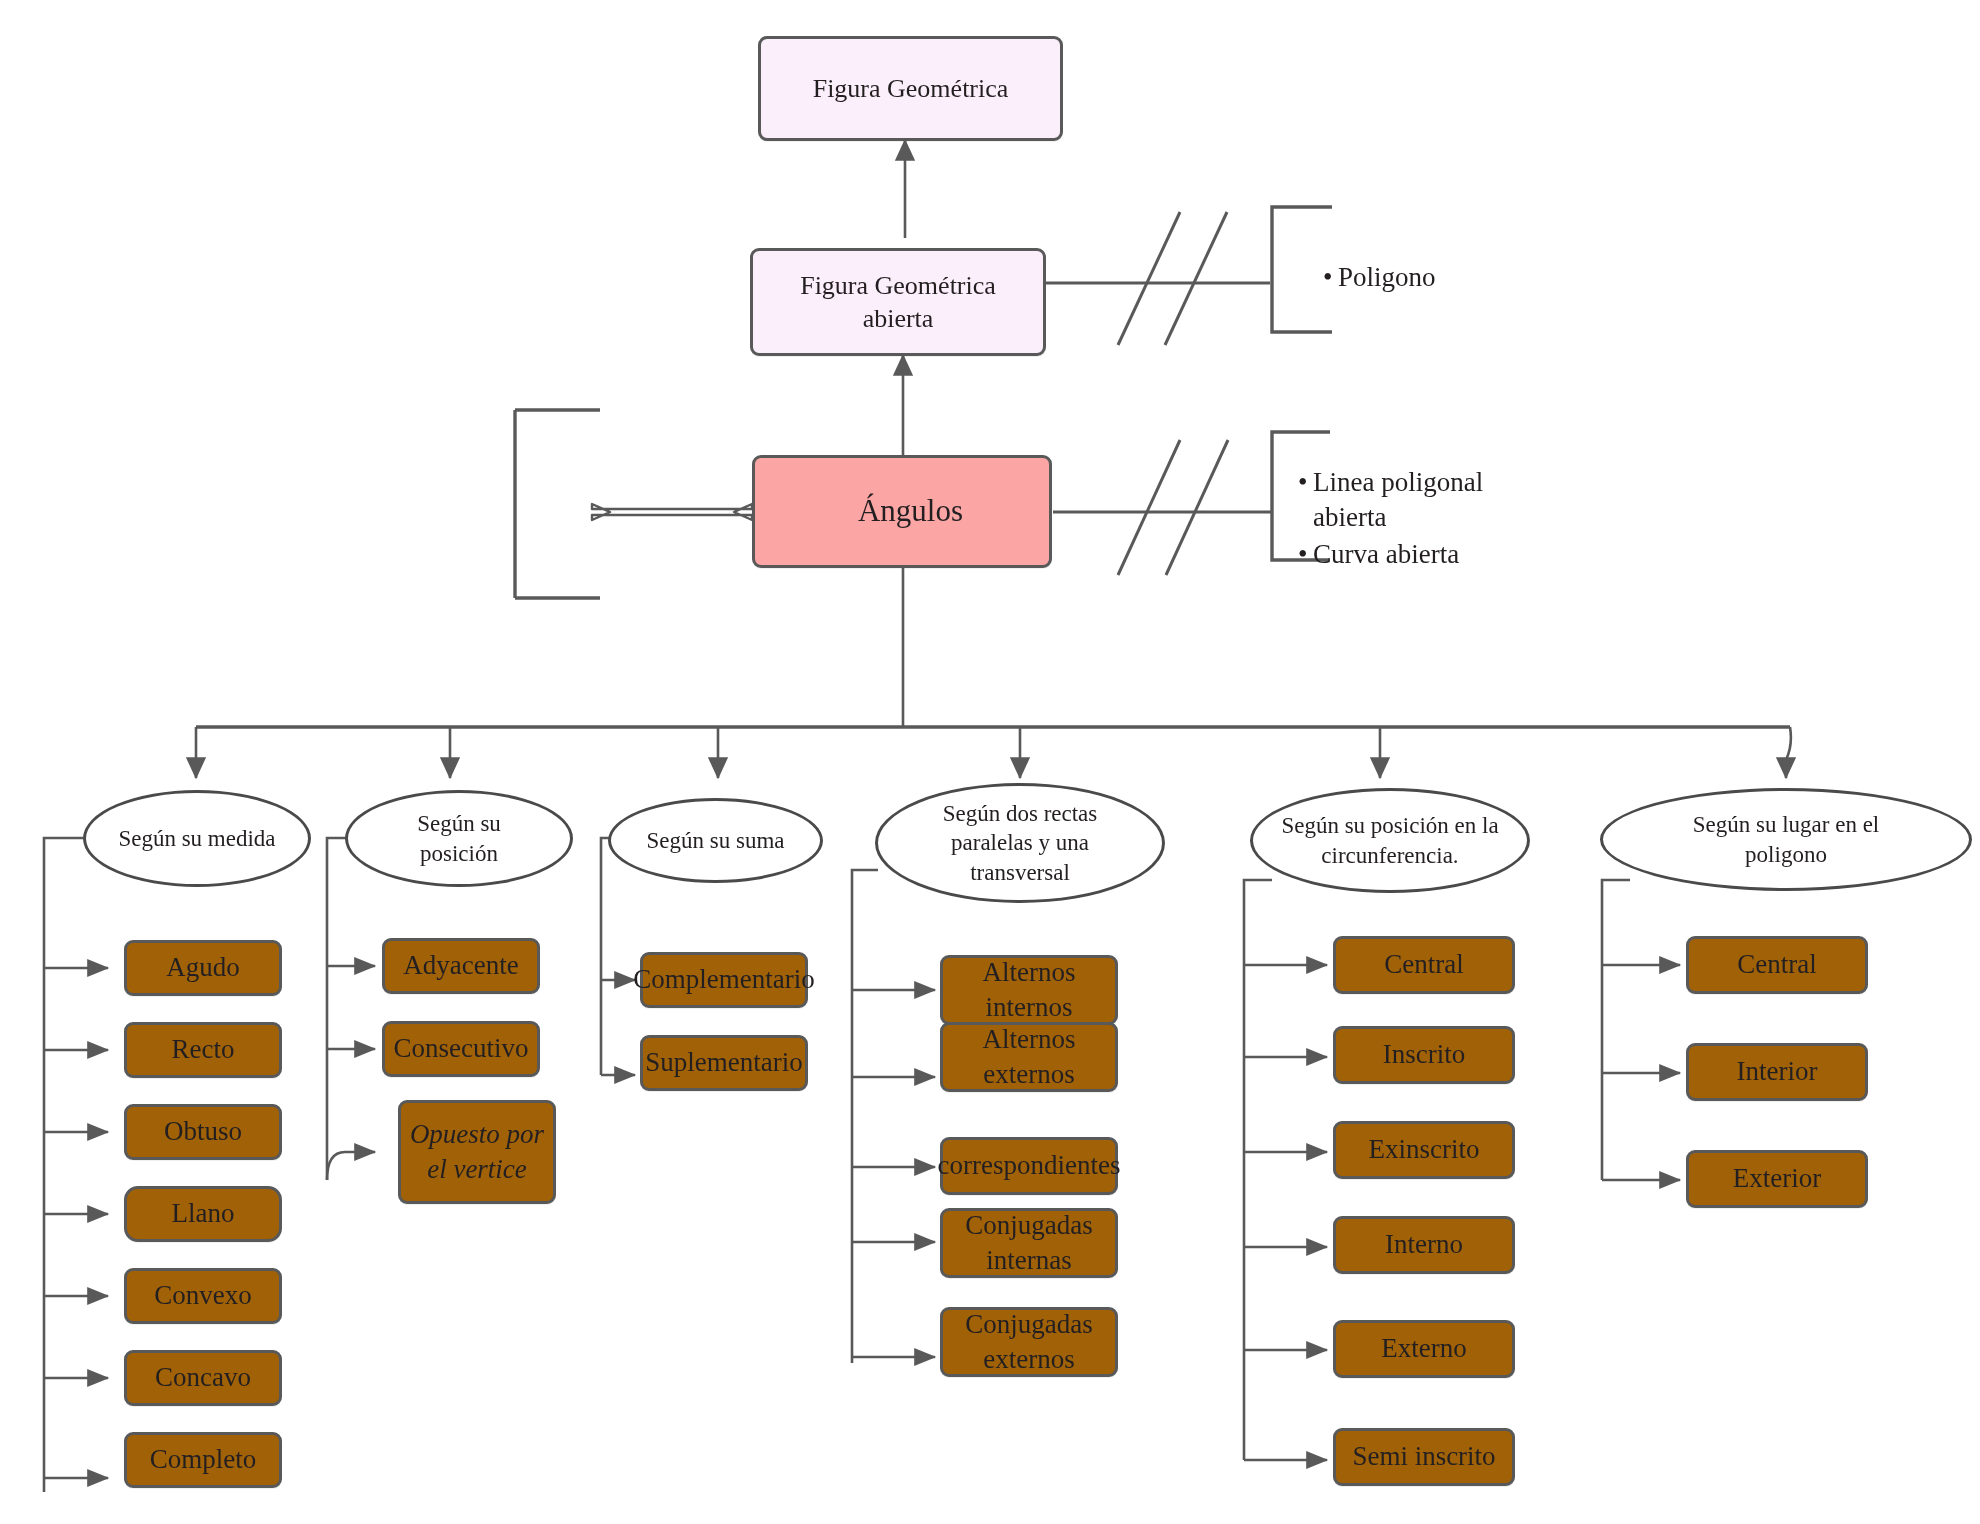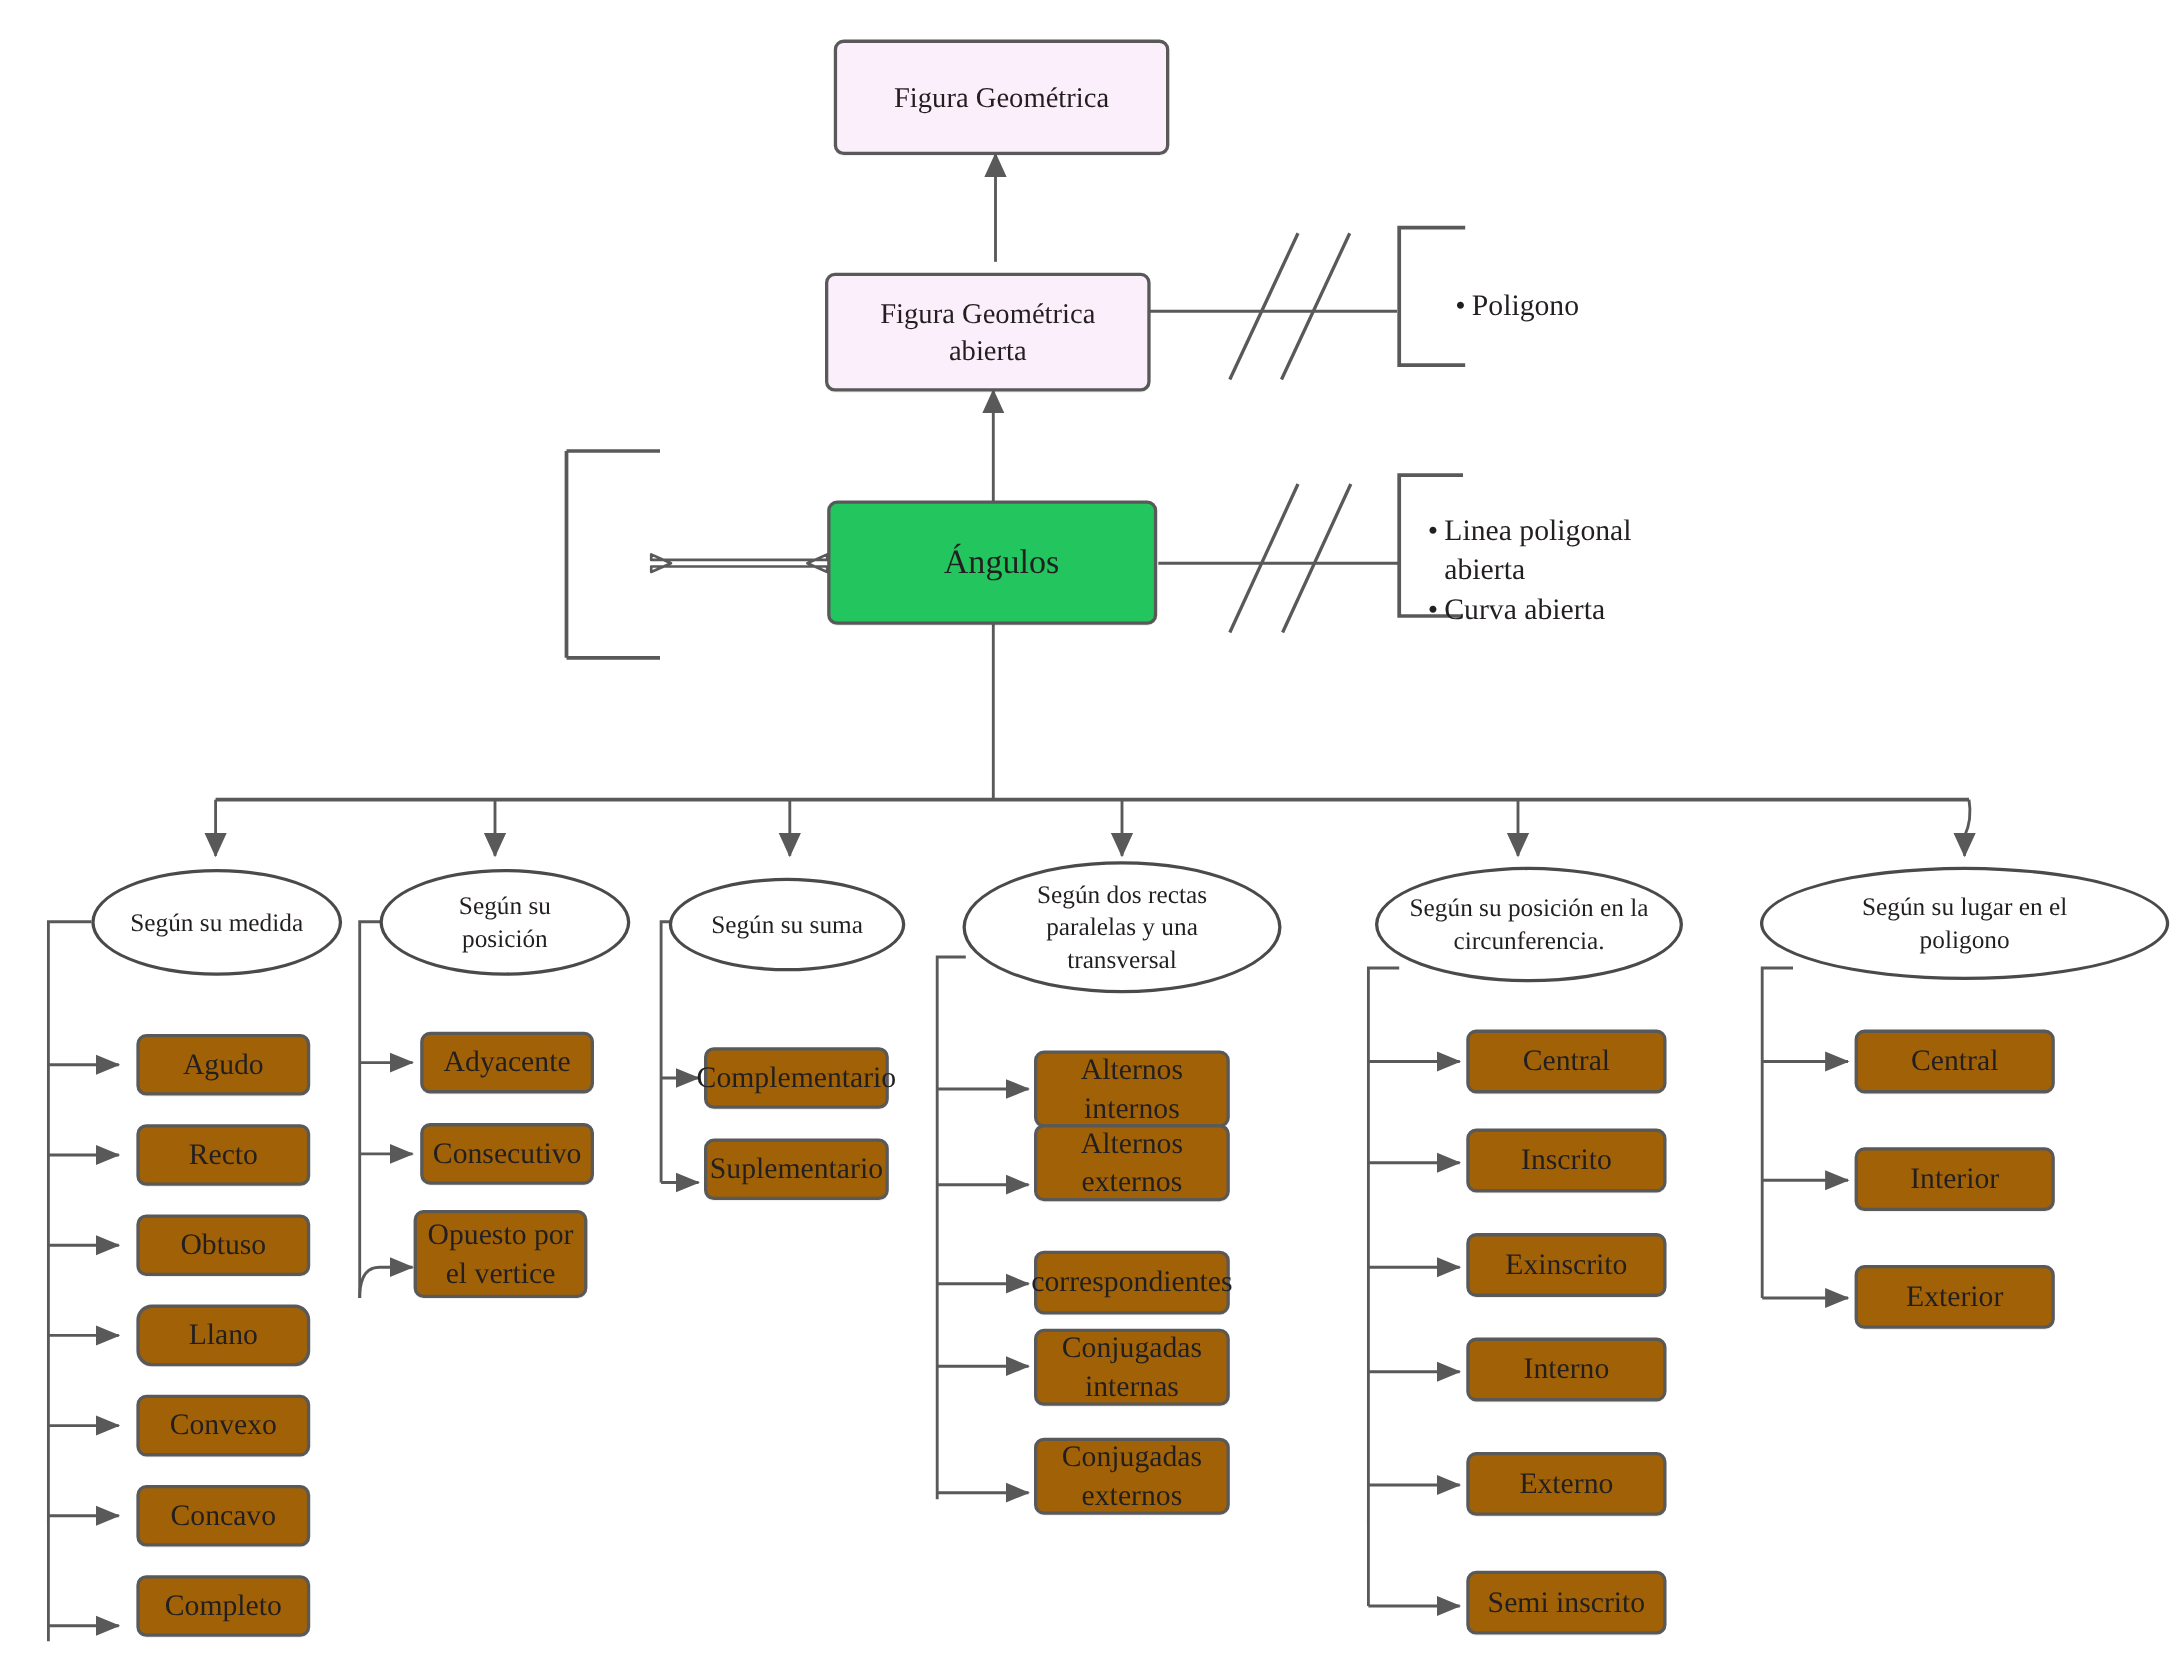--- a/index.html
+++ b/index.html
@@ -2,21 +2,21 @@
 <html><head>
 <meta charset="utf-8">
 <style>
   html,body{margin:0;padding:0;background:#ffffff;}
   body{width:1980px;height:1524px;font-family:"Liberation Serif","DejaVu Serif",serif;color:#231f20;}
   #stage{position:relative;width:1980px;height:1524px;overflow:hidden;}
   svg#wires{position:absolute;left:0;top:0;width:1980px;height:1524px;pointer-events:none;}
   .node{position:absolute;box-sizing:border-box;display:flex;align-items:center;justify-content:center;text-align:center;}
   .rbox{border:3px solid #595959;border-radius:9px;box-shadow:0 1px 0 rgba(0,0,0,.06);}
   .pink{background:#fbeffb;}
-  .lav{background:#22c55e;padding-left:17px;}
+  .lav{background:#fca5a5;padding-left:17px;}
   .teal{background:#a16207;}
   .ellipse{border:3px solid #4a4a4a;border-radius:50%;background:#ffffff;}
   .bulletbox{position:absolute;box-sizing:border-box;}
   .bulletbox ul{margin:0;padding:0 0 0 20px;list-style:none;}
   .bulletbox li{position:relative;margin:0 0 1px 0;}
   .bulletbox li:before{content:"\2022";position:absolute;left:-15px;top:0;}
   .t21{font-size:27px;line-height:1.30;}
   .t23{font-size:23px;line-height:1.28;}
   .t26{font-size:26px;line-height:1.28;}
   .t31{font-size:31px;line-height:1.25;}
@@ -177,21 +177,21 @@
   <div class="node rbox teal t21" style="left:124px;top:1432px;width:158px;height:56px;">
     <span>Completo</span>
     </div>
 
   <div class="node rbox teal t21" style="left:382px;top:938px;width:158px;height:56px;">
     <span>Adyacente</span>
     </div>
   <div class="node rbox teal t21" style="left:382px;top:1021px;width:158px;height:56px;">
     <span>Consecutivo</span>
     </div>
-  <div class="node rbox teal t21" style="left:376px;top:1100px;width:158px;height:80px;padding:0 6px;">
+  <div class="node rbox teal t21" style="left:398px;top:1100px;width:158px;height:104px;padding:0 6px;font-style:italic;">
     <span>Opuesto por el vertice</span>
     </div>
 
   <div class="node rbox teal t21" style="left:640px;top:952px;width:168px;height:56px;">
     <span>Complementario</span>
     </div>
   <div class="node rbox teal t21" style="left:640px;top:1035px;width:168px;height:56px;">
     <span>Suplementario</span>
     </div>
 

